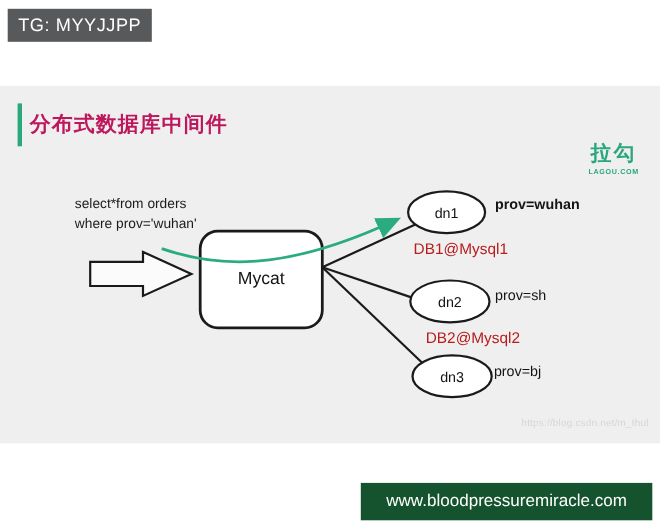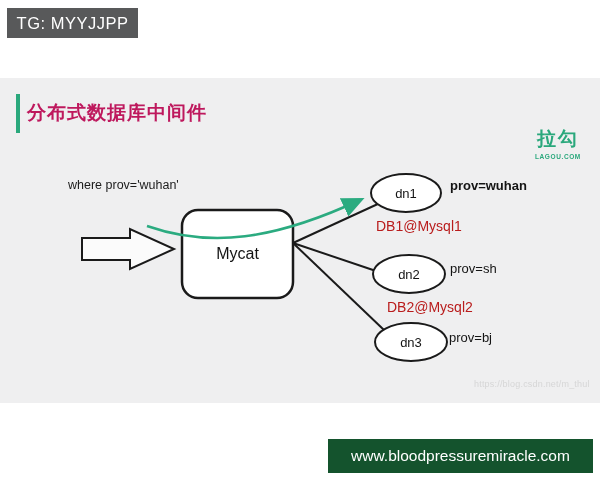--- a/index.html
+++ b/index.html
@@ -125,20 +125,21 @@
     <rect x="182" y="210" width="111" height="88" rx="16" fill="#ffffff" stroke="#1a1a1a" stroke-width="2.5"></rect>
 
     <ellipse cx="406" cy="193" rx="35" ry="19" fill="#ffffff" stroke="#1a1a1a" stroke-width="2"></ellipse>
     <ellipse cx="409" cy="274" rx="36" ry="19" fill="#ffffff" stroke="#1a1a1a" stroke-width="2"></ellipse>
     <ellipse cx="411" cy="342" rx="36" ry="19" fill="#ffffff" stroke="#1a1a1a" stroke-width="2"></ellipse>
 
     <path d="M147,226 C210,248 274,240 360,200" fill="none" stroke="#2bab80" stroke-width="2.5" marker-end="url(#greenArrowHead)"></path>
   </svg>
 
   <div class="query-text">
+    <div>select*from orders</div>
     <div>where prov='wuhan'</div>
   </div>
 
   <div class="router-label">Mycat</div>
 
   <div class="node-label n1">dn1</div>
   <div class="node-label n2">dn2</div>
   <div class="node-label n3">dn3</div>
 
   <div class="prov-label p1">prov=wuhan</div>

